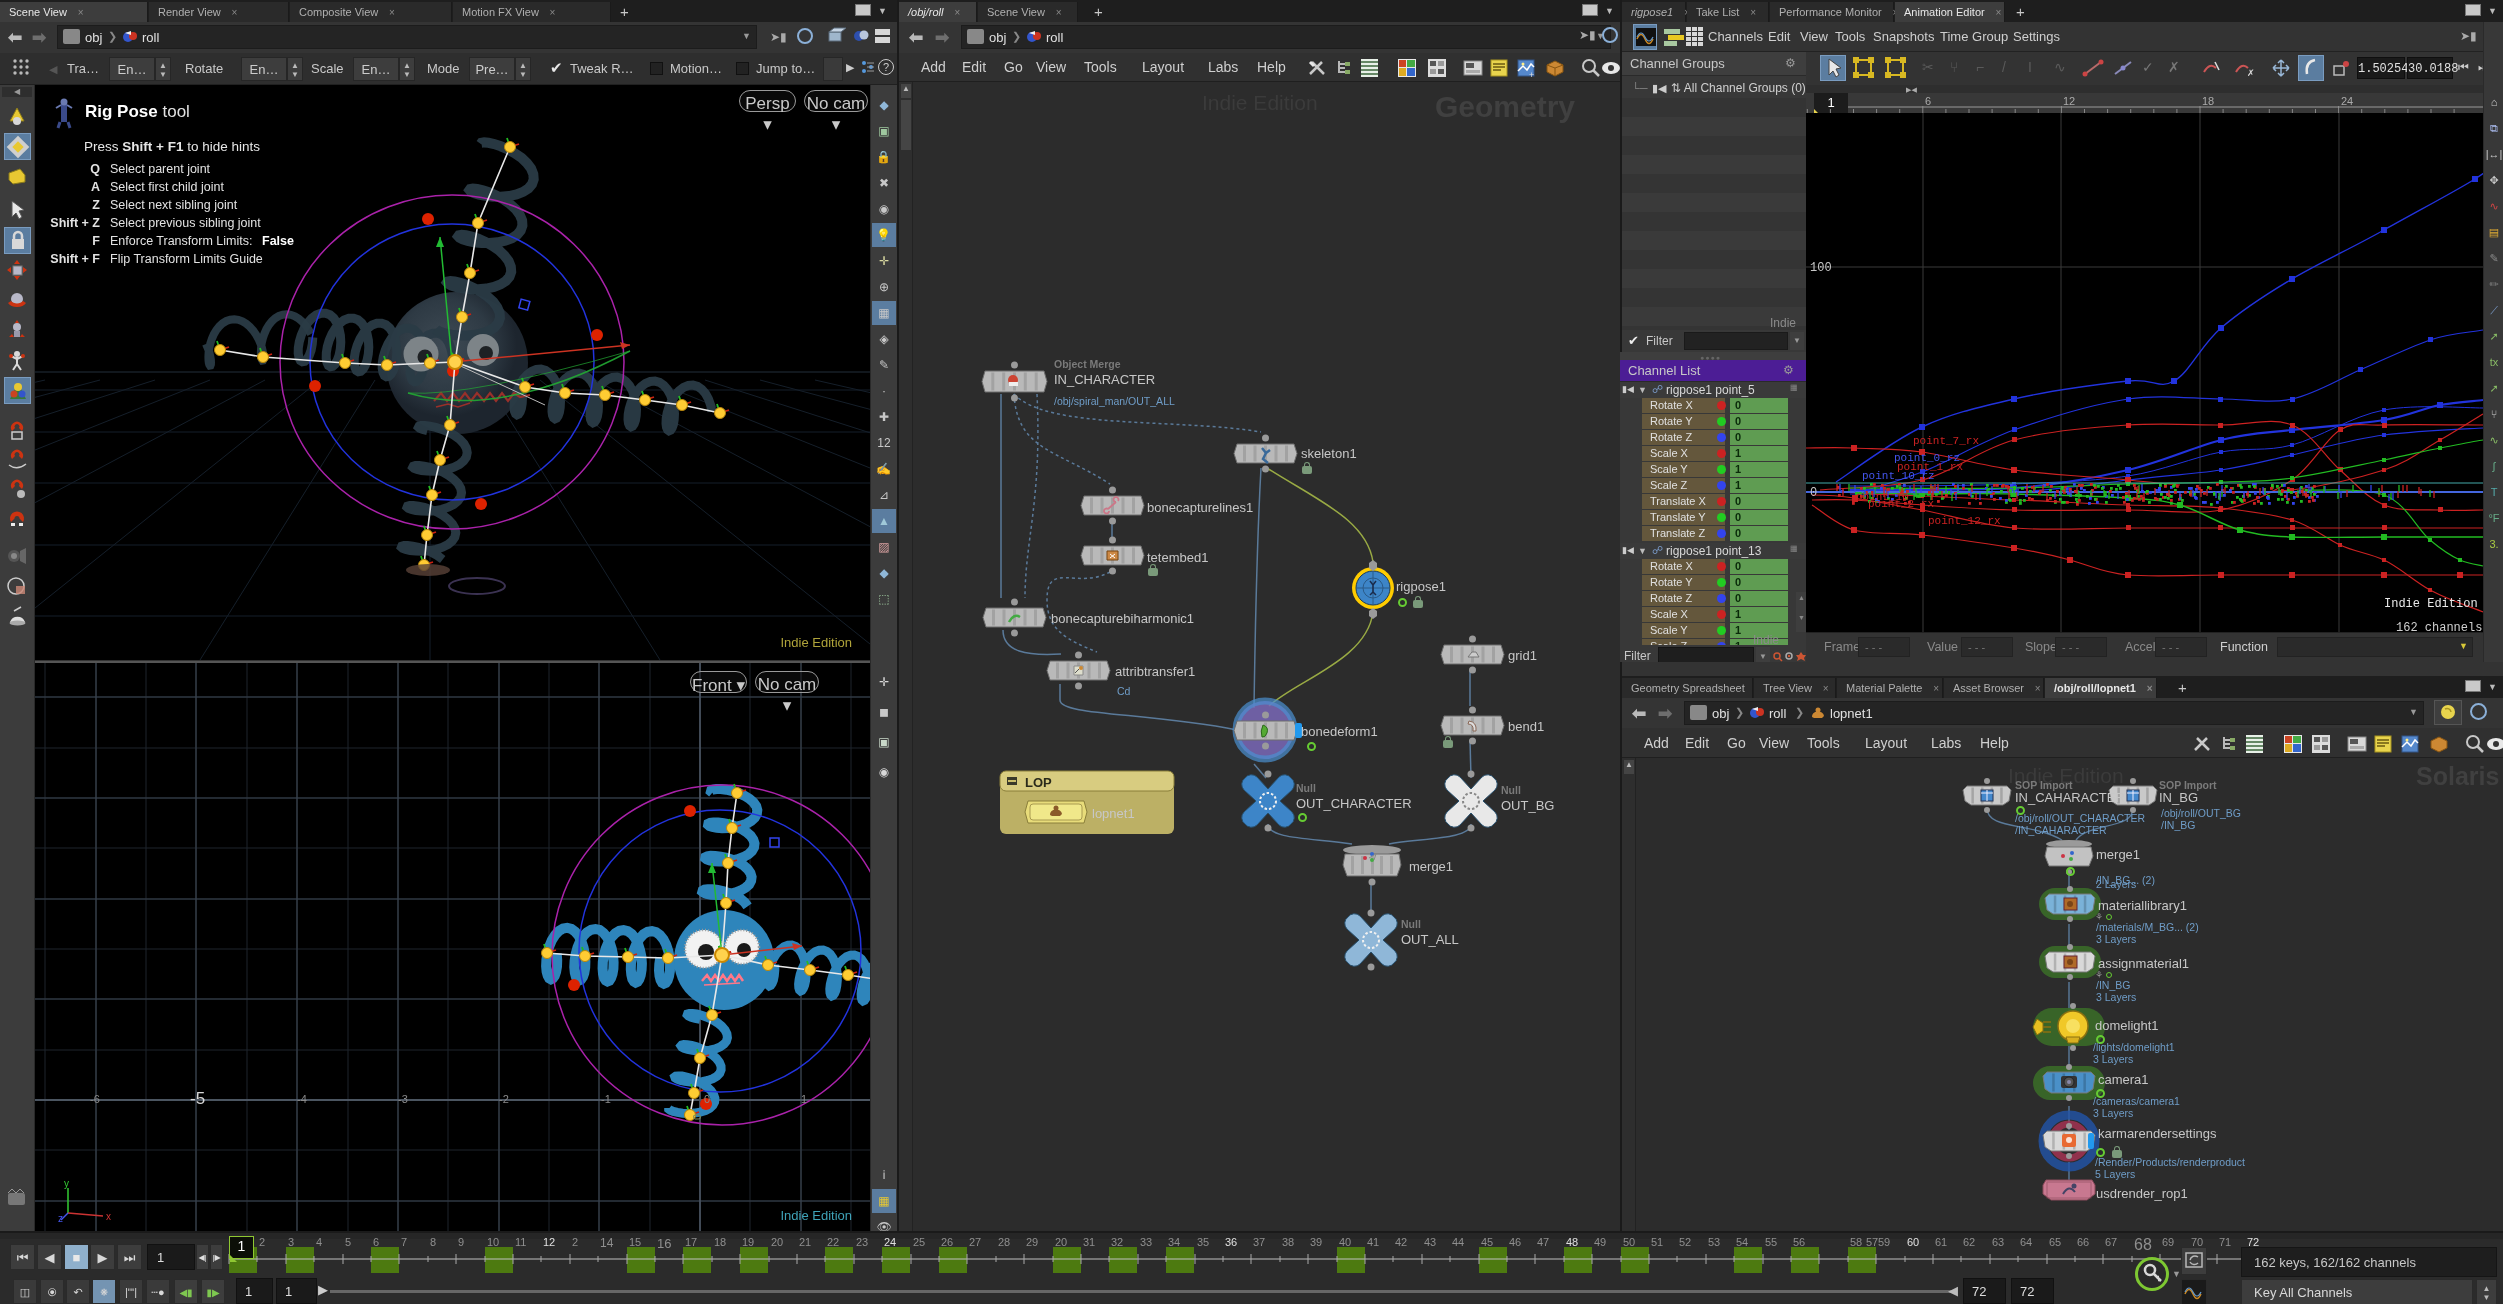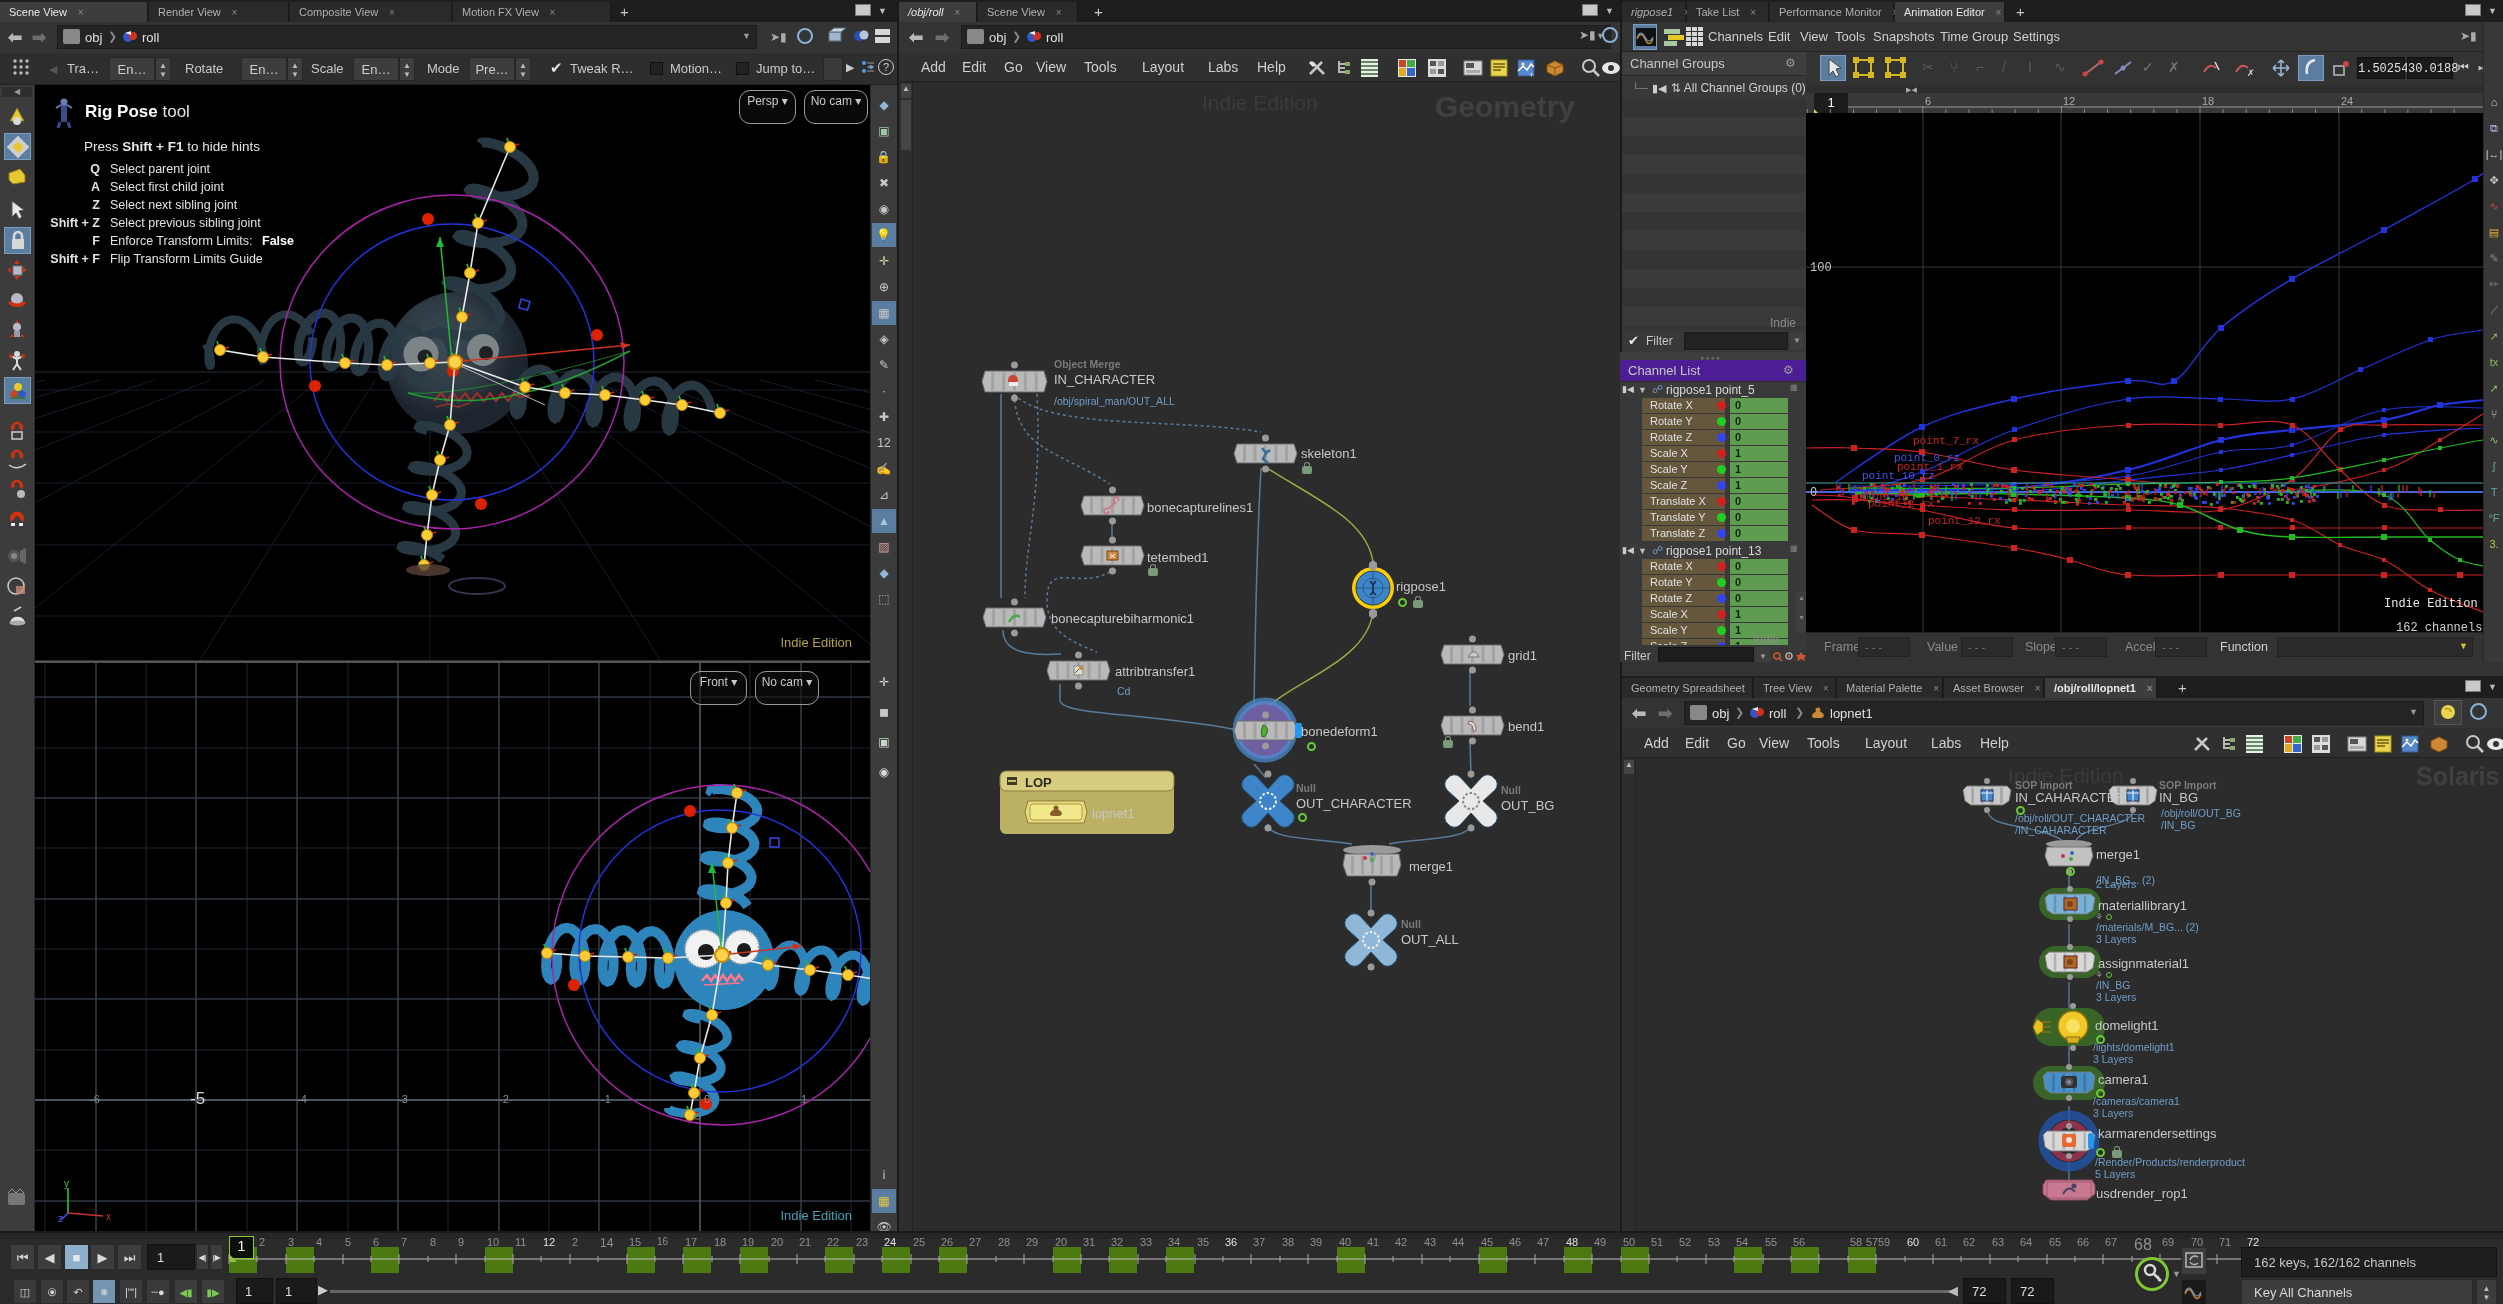--- a/index.html
+++ b/index.html
@@ -6,21 +6,21 @@
 .abs { position:absolute; }
 .tabbar { background:#1e1e1e; }
 .tab { position:absolute; top:2px; height:20px; color:#b0b0b0; font-size:11px;
   padding:4px 8px 0 9px; background:#2a2a2a; border-right:1px solid #1a1a1a; white-space:nowrap;}
 .tab.active { background:#3d3d3d; color:#e8e8e8; }
 .tab .x { color:#8a8a8a; font-size:10px; margin-left:8px; }
 .pathbar { background:#343434; }
 .crumbbox { position:absolute; background:#242424; border:1px solid #1c1c1c; height:24px; }
 .menutext { color:#cfcfcf; font-size:14px; position:absolute; }
 .pill { position:absolute; border:1px solid #9a9a9a; border-radius:11px; background:rgba(15,15,15,0.6);
-  color:#c9c9c9; font-size:12px; text-align:center; height:34px; padding-top:3px; }
+  color:#c9c9c9; font-size:17px; text-align:center; height:22px; padding-top:3px; }
 .nodelabel { position:absolute; color:#c7c7c7; font-size:13px; white-space:nowrap; }
 .bluetext  { position:absolute; color:#6f9dc8; font-size:10.5px; white-space:nowrap; }
 .graytext  { position:absolute; color:#7a7a7a; font-size:10.5px; white-space:nowrap;font-weight:bold; }
 .chrow { position:absolute; height:16px; width:186px; }
 </style></head><body>
 
 <div class="abs" style="left:0;top:0;width:897px;height:1231px;background:#333;">
 
   <div class="abs tabbar" style="left:0;top:0;width:897px;height:22px;">
     <div class="tab active" style="left:0;width:148px;">Scene View<span class="x"> ×</span></div>
@@ -2151,21 +2151,21 @@
     <div class="abs" style="left:373px;top:3px;color:#8f8f8f;font-size:11px;">6</div>
     <div class="abs" style="left:401px;top:3px;color:#8f8f8f;font-size:11px;">7</div>
     <div class="abs" style="left:430px;top:3px;color:#8f8f8f;font-size:11px;">8</div>
     <div class="abs" style="left:458px;top:3px;color:#8f8f8f;font-size:11px;">9</div>
     <div class="abs" style="left:487px;top:3px;color:#8f8f8f;font-size:11px;">10</div>
     <div class="abs" style="left:515px;top:3px;color:#8f8f8f;font-size:11px;">11</div>
     <div class="abs" style="left:543px;top:3px;color:#e0e0e0;font-size:11px;">12</div>
     <div class="abs" style="left:572px;top:3px;color:#8f8f8f;font-size:11px;">2</div>
     <div class="abs" style="left:600px;top:3px;color:#8f8f8f;font-size:12px;">14</div>
     <div class="abs" style="left:629px;top:3px;color:#8f8f8f;font-size:11px;">15</div>
-    <div class="abs" style="left:657px;top:3px;color:#8f8f8f;font-size:10px;">16</div>
+    <div class="abs" style="left:657px;top:3px;color:#8f8f8f;font-size:13px;">16</div>
     <div class="abs" style="left:685px;top:3px;color:#8f8f8f;font-size:11px;">17</div>
     <div class="abs" style="left:714px;top:3px;color:#8f8f8f;font-size:11px;">18</div>
     <div class="abs" style="left:742px;top:3px;color:#8f8f8f;font-size:11px;">19</div>
     <div class="abs" style="left:771px;top:3px;color:#8f8f8f;font-size:11px;">20</div>
     <div class="abs" style="left:799px;top:3px;color:#8f8f8f;font-size:11px;">21</div>
     <div class="abs" style="left:827px;top:3px;color:#8f8f8f;font-size:11px;">22</div>
     <div class="abs" style="left:856px;top:3px;color:#8f8f8f;font-size:11px;">23</div>
     <div class="abs" style="left:884px;top:3px;color:#e0e0e0;font-size:11px;">24</div>
     <div class="abs" style="left:913px;top:3px;color:#8f8f8f;font-size:11px;">25</div>
     <div class="abs" style="left:941px;top:3px;color:#8f8f8f;font-size:11px;">26</div>

